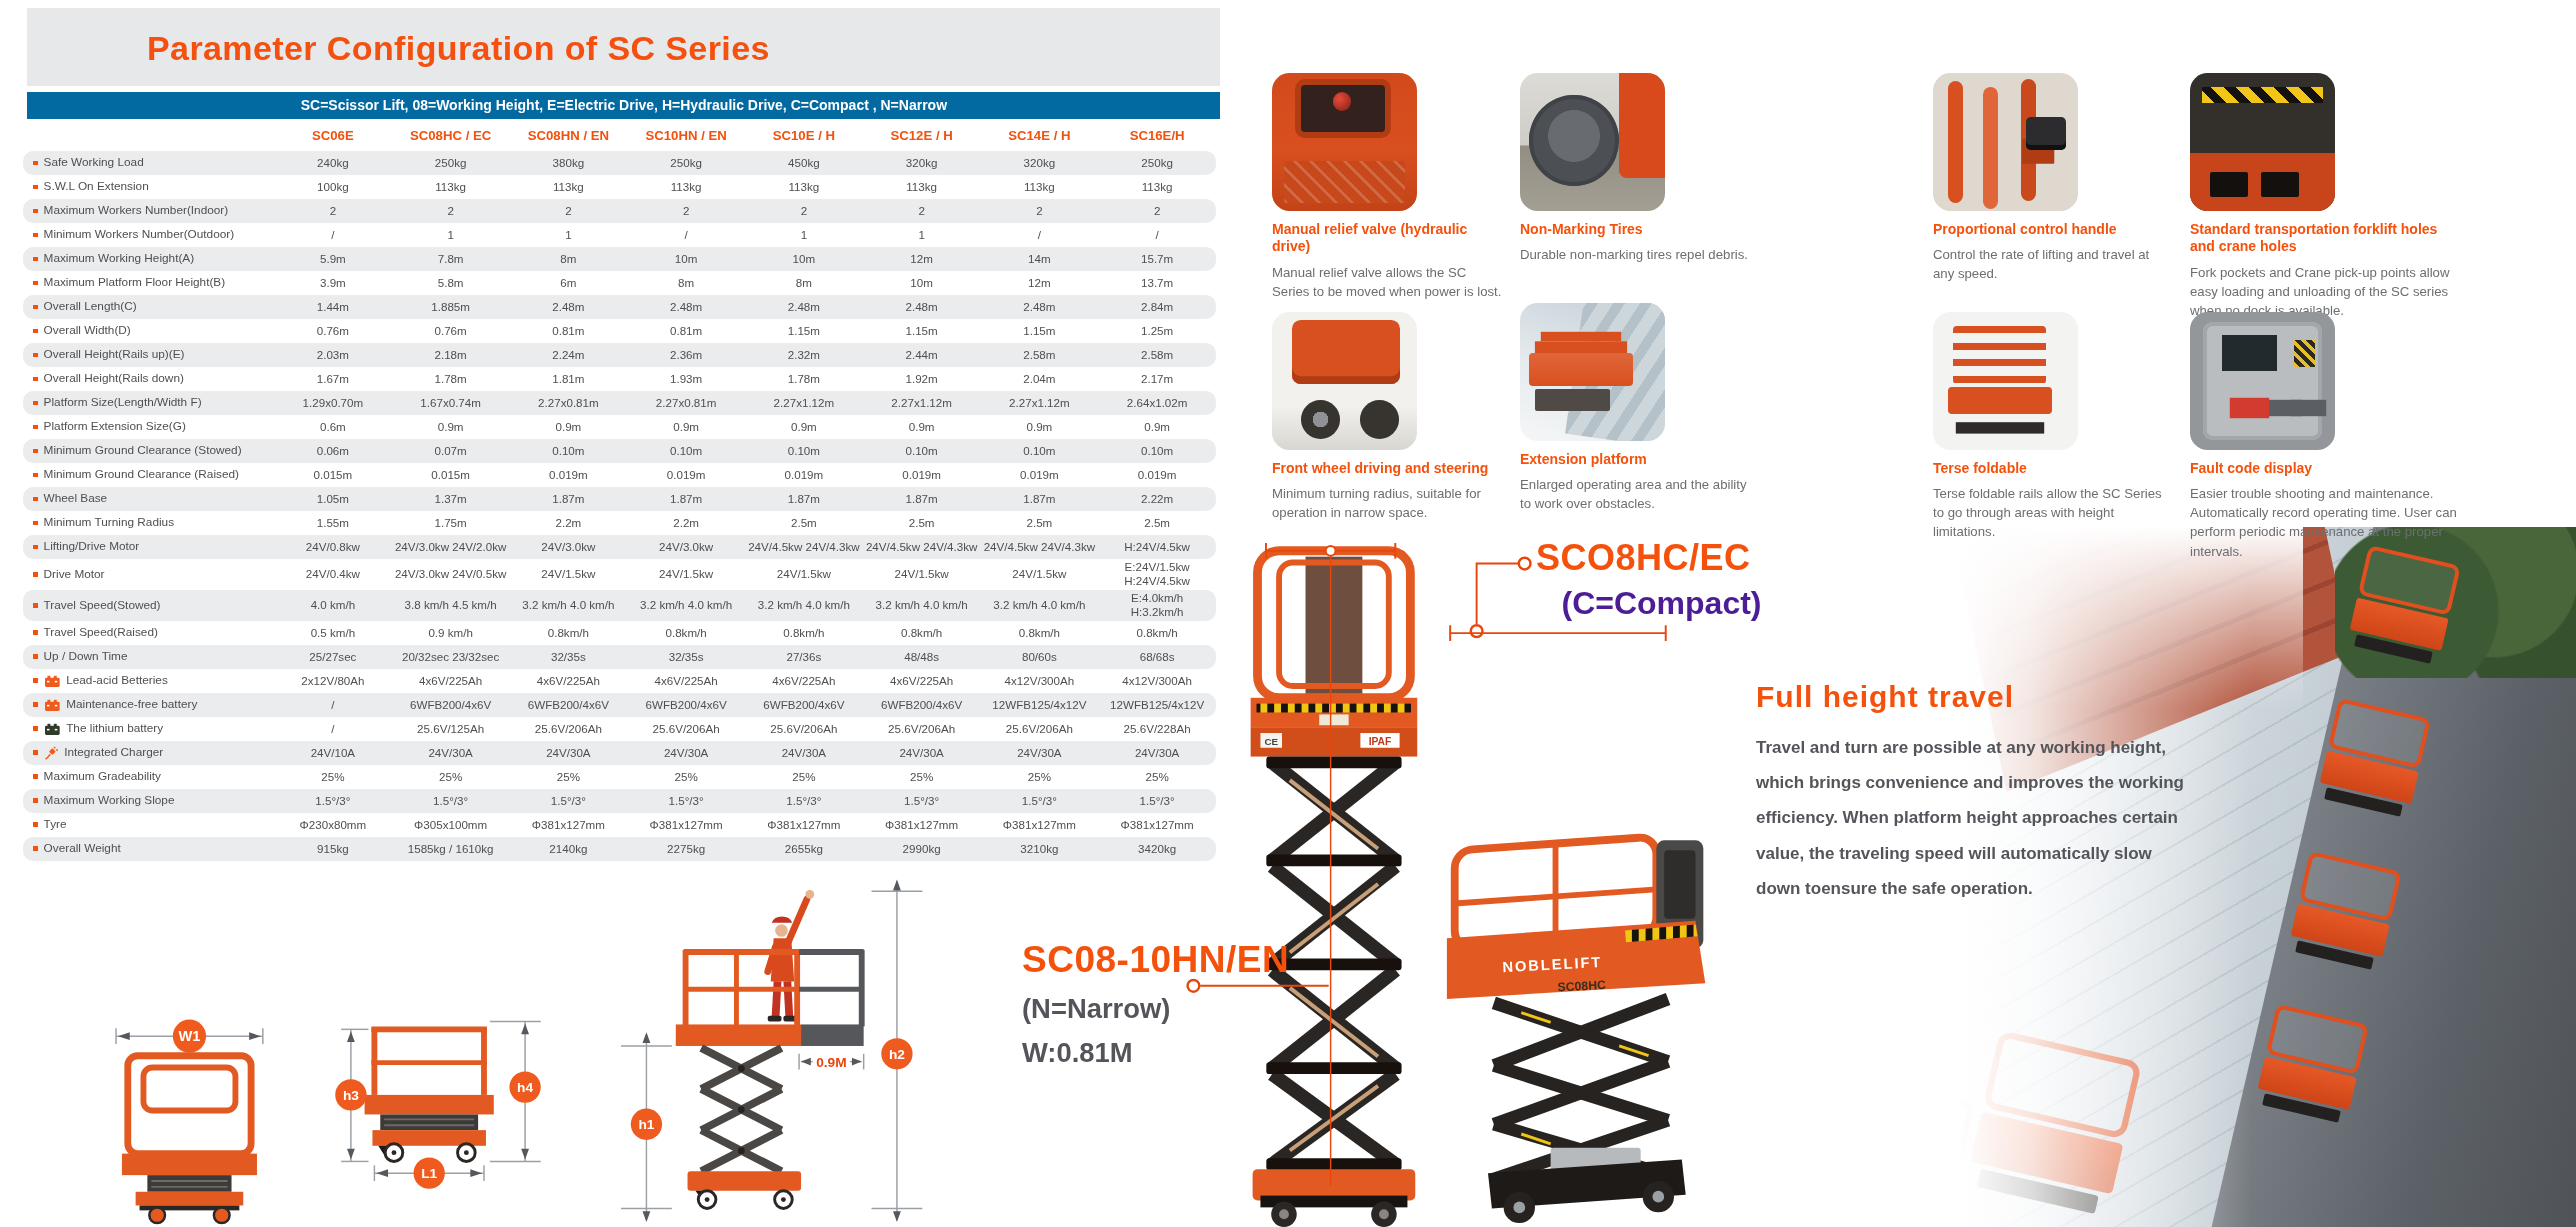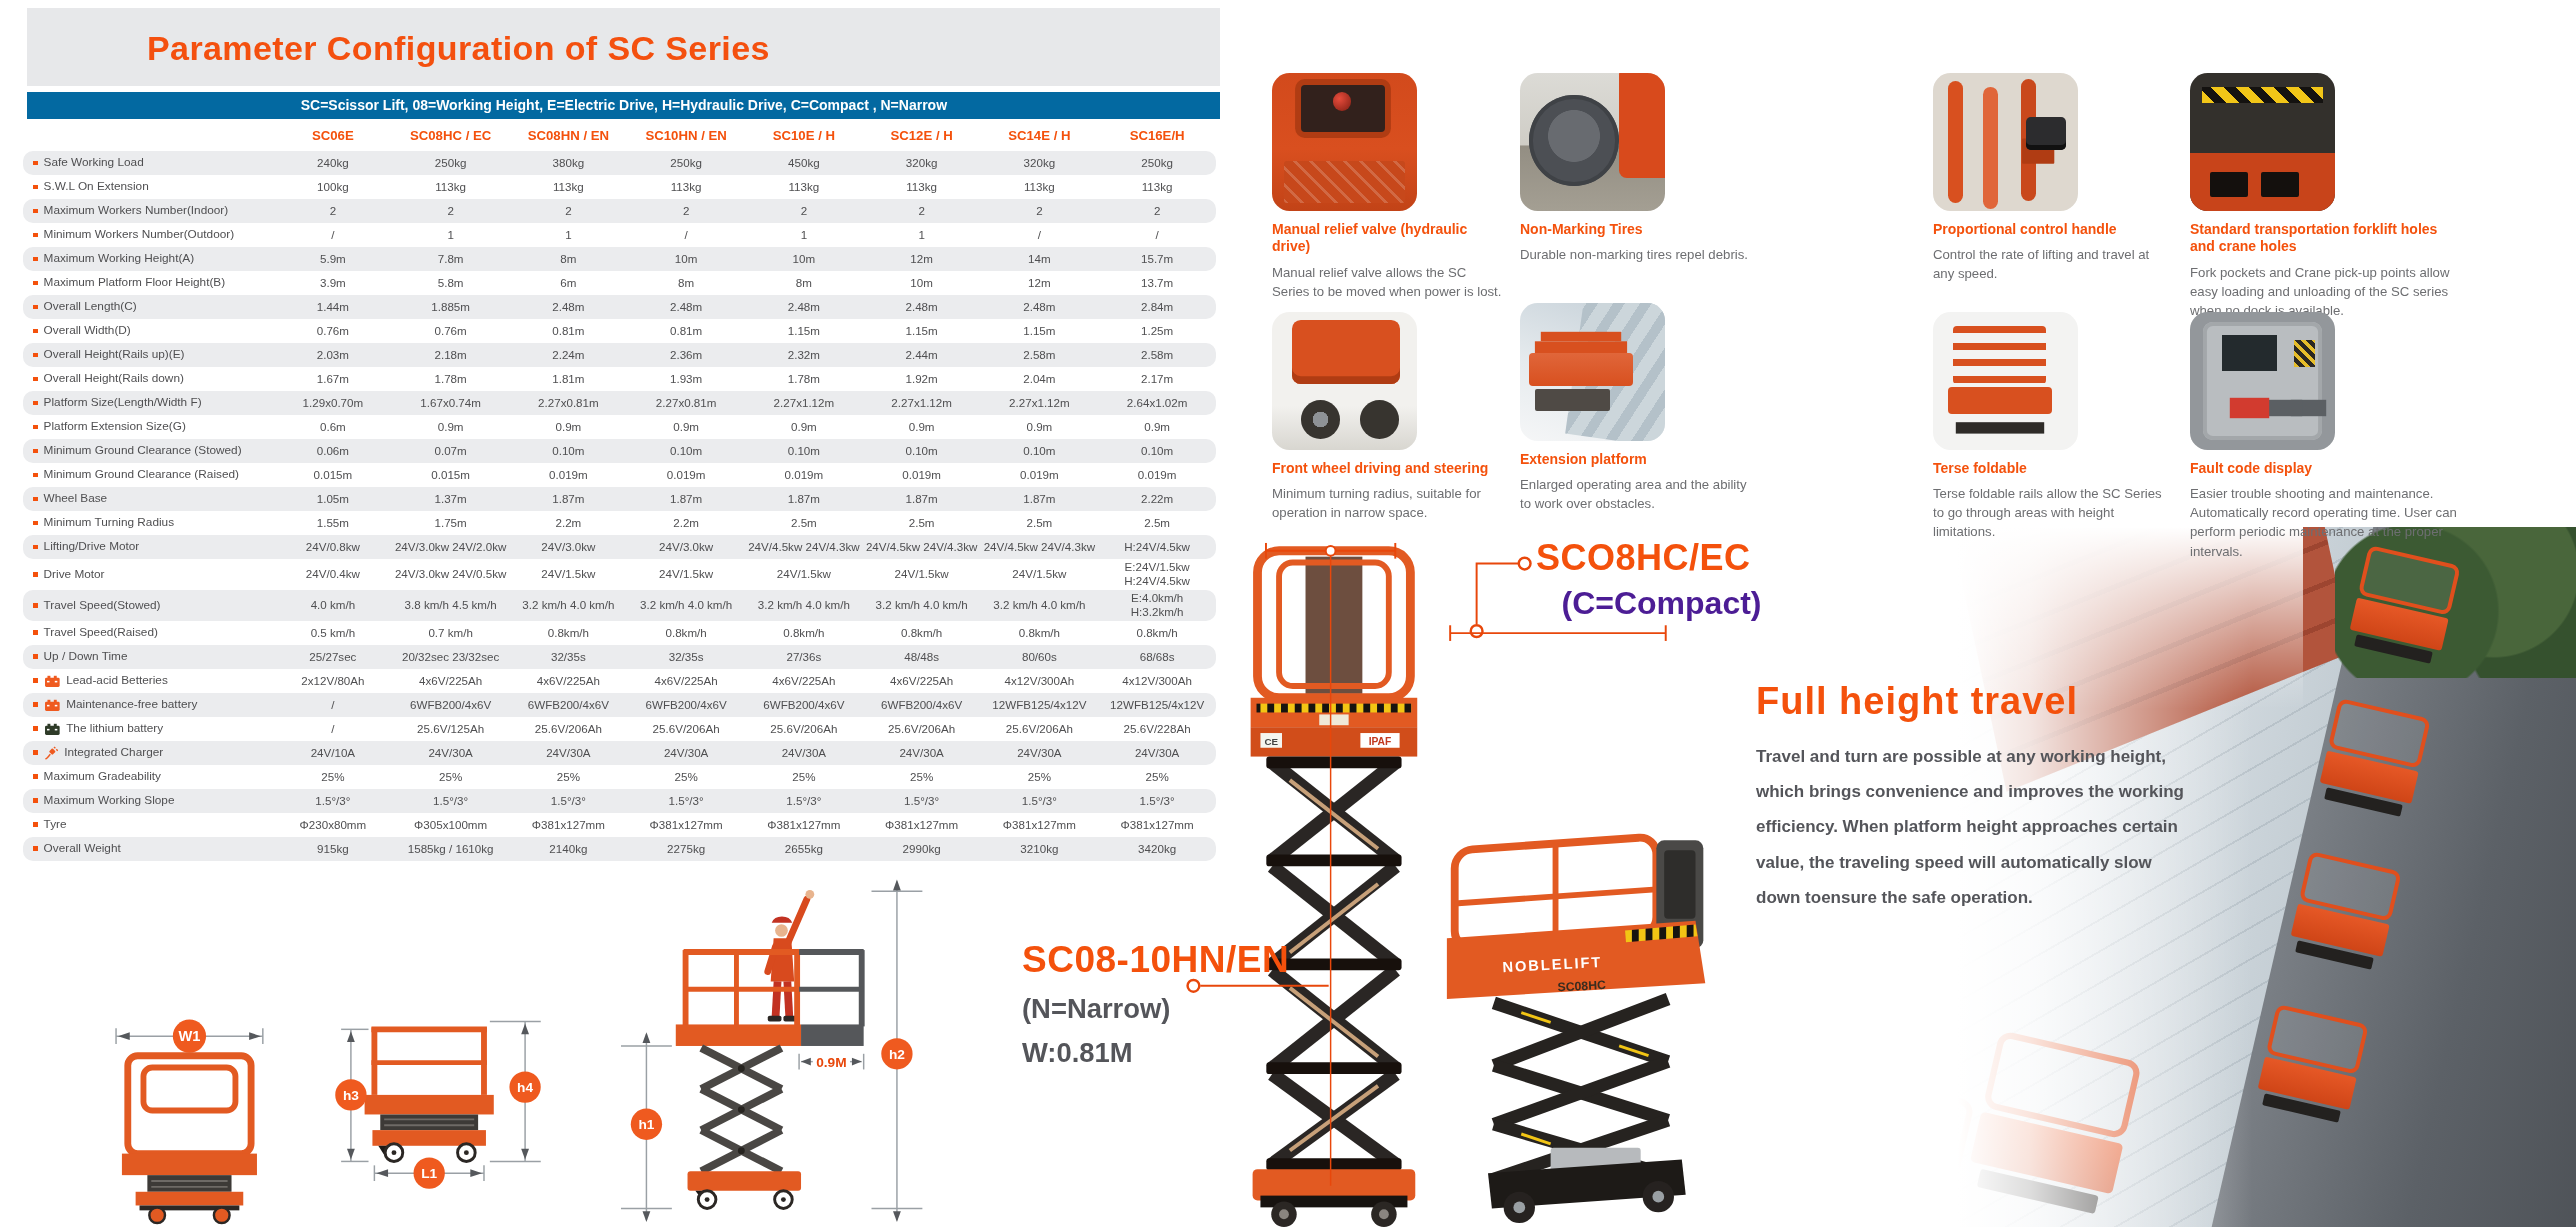--- a/index.html
+++ b/index.html
@@ -81,21 +81,21 @@
   .art-panel .dec { right:14%; top:20%; width:14%; height:20%; background:#8a6b20;
     background:repeating-linear-gradient(45deg,#e6bd2a 0 3.9px,#2a2722 3.9px 7.8px); }
   
   #callout-compact { position:absolute; left:1536px; top:537px; z-index:4; }
   #callout-compact .big { font-size:36px; font-weight:bold; color:#f4510c; letter-spacing:0.5px; }
   #callout-compact .sub { font-size:32px; font-weight:bold; color:#4c1d95; margin:5.9px 0 0 25.5px; }
   #callout-narrow { position:absolute; left:1022px; top:939px; z-index:4; }
   #callout-narrow .big { font-size:37px; font-weight:bold; color:#f4510c; letter-spacing:0.5px; }
   #callout-narrow .sub { font-size:27.4px; font-weight:bold; color:#54555a; margin-top:11.8px; }
   #full-height { position:absolute; left:1756px; top:680px; width:443px; z-index:4; }
-  #full-height h2 { color:#f4510c; font-size:38px; font-weight:bold; letter-spacing:1px; }
+  #full-height h2 { color:#f4510c; font-size:30px; font-weight:bold; letter-spacing:1px; }
   #full-height p { margin-top:15.7px; color:#54555a; font-size:17px; font-weight:bold; line-height:2.08; }
   
   #dock-photo { position:absolute; left:1857px; top:527px; width:719px; height:701px; overflow:hidden; z-index:0; }
   .hull { position:absolute; inset:0; background:linear-gradient(100deg,#f2f4f5 0%,#e3e8ec 30%,#c9d2d8 55%,#b5bfc6 78%,#aab4bb 100%); }
   .planks { position:absolute; inset:-22%; background:repeating-linear-gradient(160deg, rgba(255,255,255,0) 0 25.5px, rgba(118,133,144,.22) 25.5px 27.4px); transform:rotate(-10deg); }
   .containers { position:absolute; left:108px; top:-69px; width:372px; height:265px;
     background:repeating-linear-gradient(0deg,#b2543c 0 33px,#9d4530 33px 38px); transform:rotate(-22deg) skewX(-10deg); }
   .road { position:absolute; left:421px; top:-78px; width:421px; height:1029px;
     background:linear-gradient(90deg,#7a7f85 0%,#5c6167 45%,#4a4e53 100%); transform:rotate(13deg); }
   .trees { position:absolute; right:-33px; top:-25.5px; width:274px; height:176px;
@@ -402,21 +402,21 @@
         <div class="tcell">3.2 km/h  4.0 km/h</div>
         <div class="tcell">E:4.0km/h
 H:3.2km/h</div>
       </div>
       <div class="trow">
         <div class="tlabel">
           <span class="bullet"></span>
           <span>Travel Speed(Raised)</span>
         </div>
         <div class="tcell">0.5 km/h</div>
-        <div class="tcell">0.7 km/h</div>
+        <div class="tcell">0.9 km/h</div>
         <div class="tcell">0.8km/h</div>
         <div class="tcell">0.8km/h</div>
         <div class="tcell">0.8km/h</div>
         <div class="tcell">0.8km/h</div>
         <div class="tcell">0.8km/h</div>
         <div class="tcell">0.8km/h</div>
       </div>
       <div class="trow">
         <div class="tlabel">
           <span class="bullet"></span>

